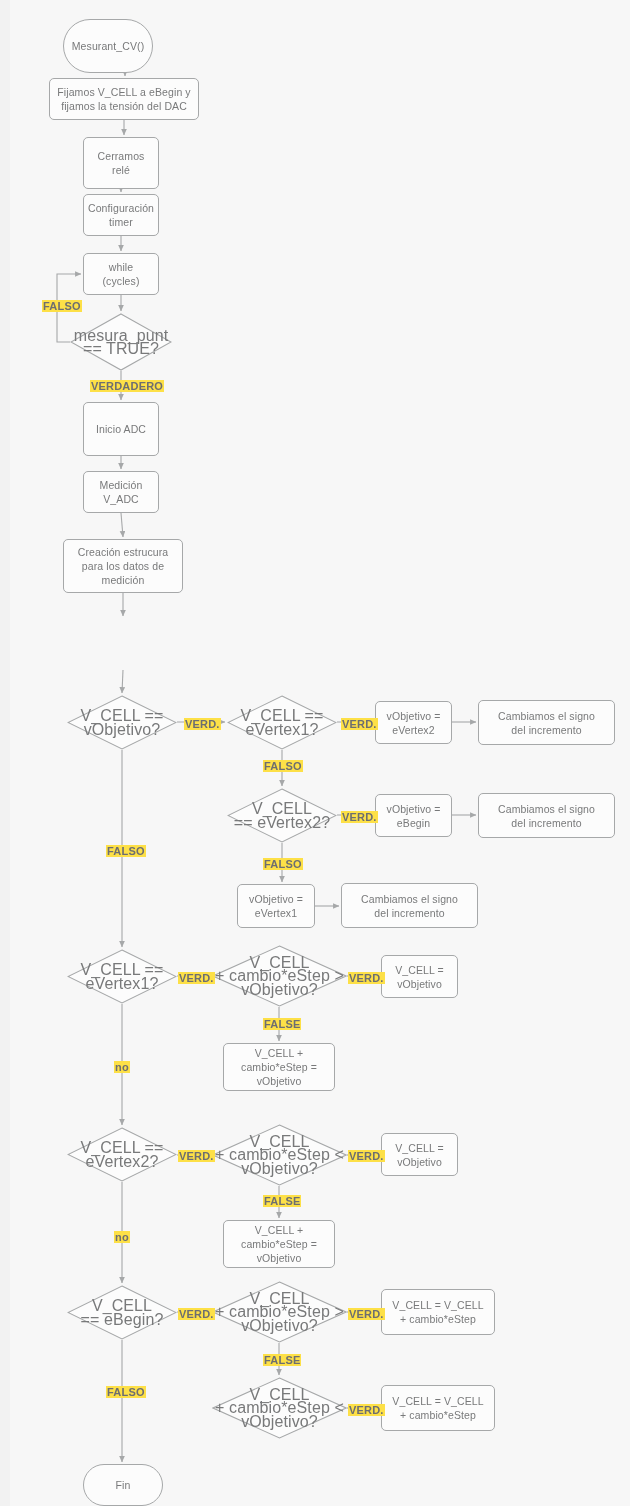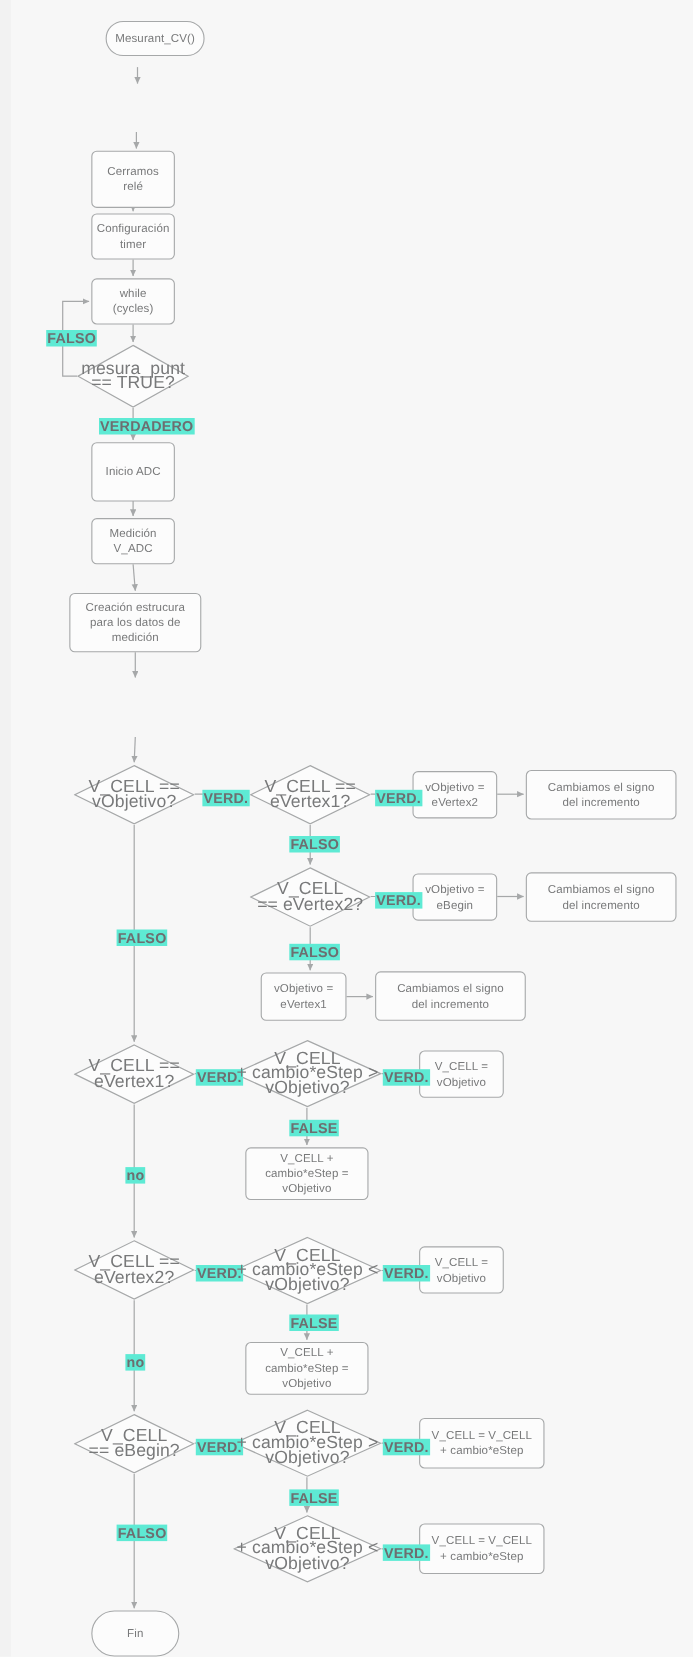--- a/index.html
+++ b/index.html
@@ -35,25 +35,25 @@
     position:absolute;left:0;top:0;width:100%;height:100%;
   }
   .diamond .dlabel{
     position:relative;z-index:2;width:100%;
     text-align:center;color:#78797a;font-size:16px;line-height:13.5px;
     white-space:pre-line;
   }
   .elabel{
     position:absolute;
     color:#6d6e70;
-    font-size:13px;
+    font-size:11px;
     font-weight:bold;
     letter-spacing:.2px;
     white-space:nowrap;
-    background:#5eead4;
+    background:#fde047;
     padding:0 1px;
   }
   .elabel.lc{font-weight:bold;}
   .stripe{position:absolute;left:0;top:0;width:10px;height:100%;background:#f2f2f2;}
 </style>
 </head>
 <body>
 
 <div id="stage">
   <div class="stripe"></div>
@@ -103,24 +103,28 @@
       <path d="M122,1182 L122,1283"></path>
 
       <path d="M177,1312 L210,1312"></path>
       <path d="M347,1312 L379,1312"></path>
       <path d="M279,1343 L279,1375"></path>
       <path d="M347,1408 L379,1408"></path>
       <path d="M122,1340 L122,1462"></path>
     </g>
   </svg>
 
-  <div class="node term" style="left:96px;top:19px;width:90px;height:32px;">
+  <div class="node term" style="left:63px;top:19px;width:90px;height:54px;">
     <span>Mesurant_CV()</span>
   </div>
 
+  <div class="node rect" style="left:49px;top:78px;width:150px;height:42px;">
+    <span>Fijamos V_CELL a eBegin y
+fijamos la tensión del DAC</span>
+  </div>
 
   <div class="node rect" style="left:83px;top:137px;width:76px;height:52px;">
     <span>Cerramos
 relé</span>
   </div>
 
   <div class="node rect" style="left:83px;top:194px;width:76px;height:42px;">
     <span>Configuración
 timer</span>
   </div>

